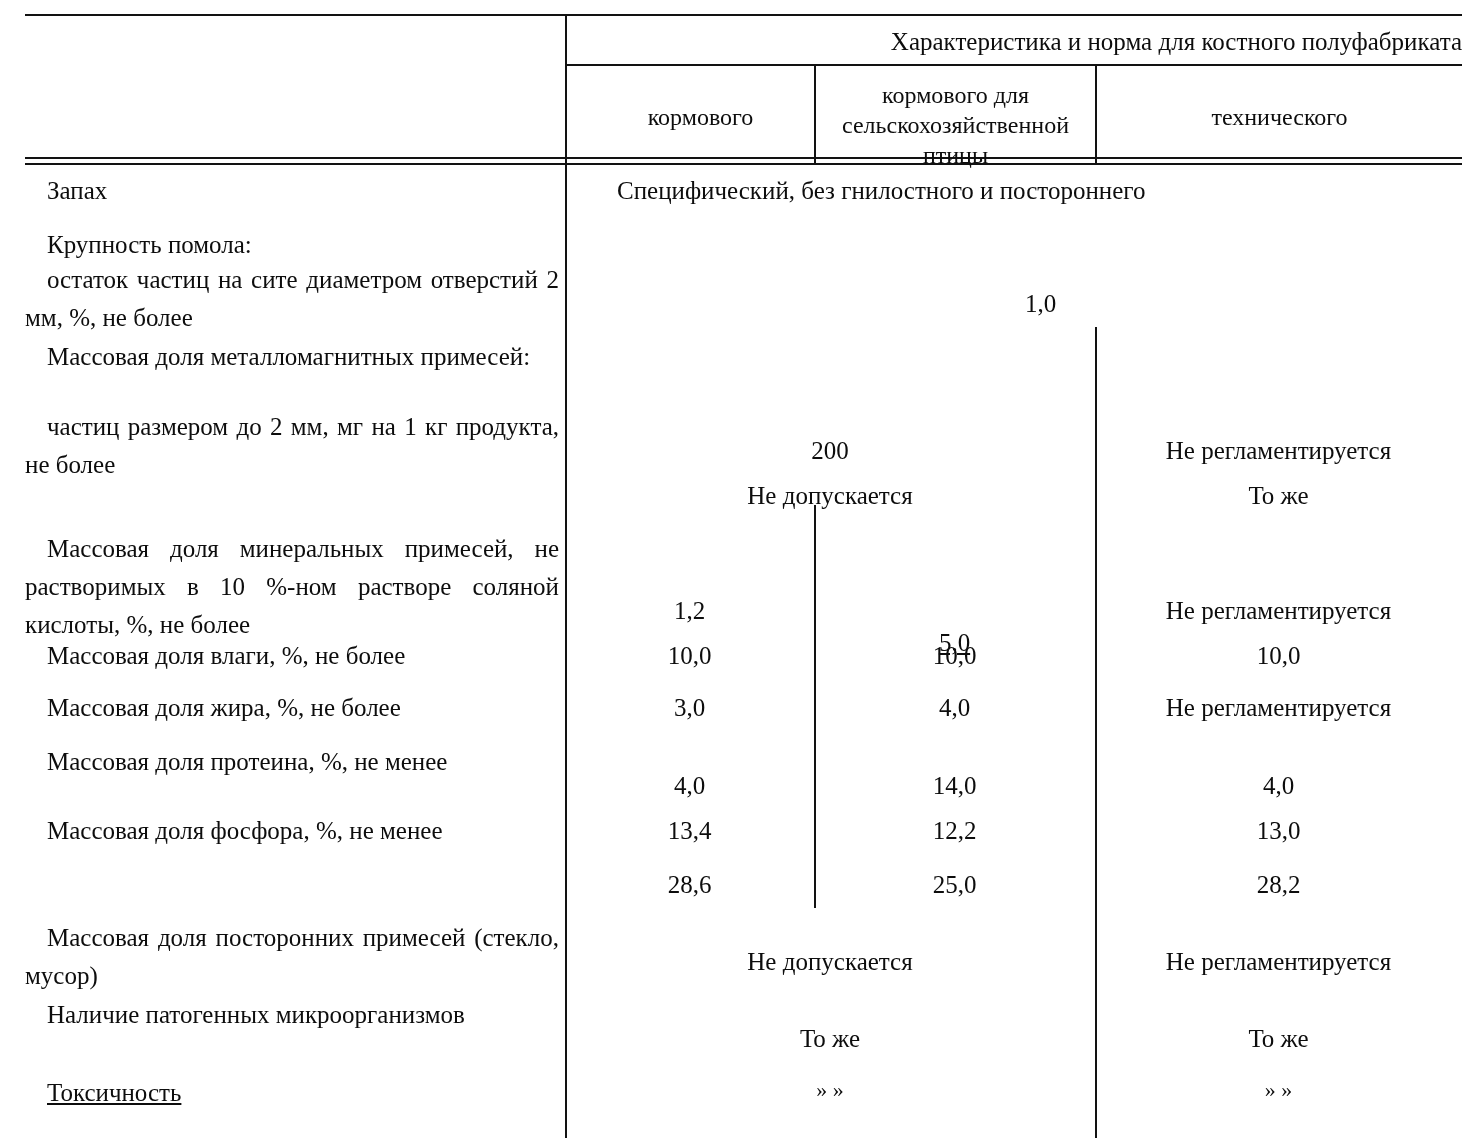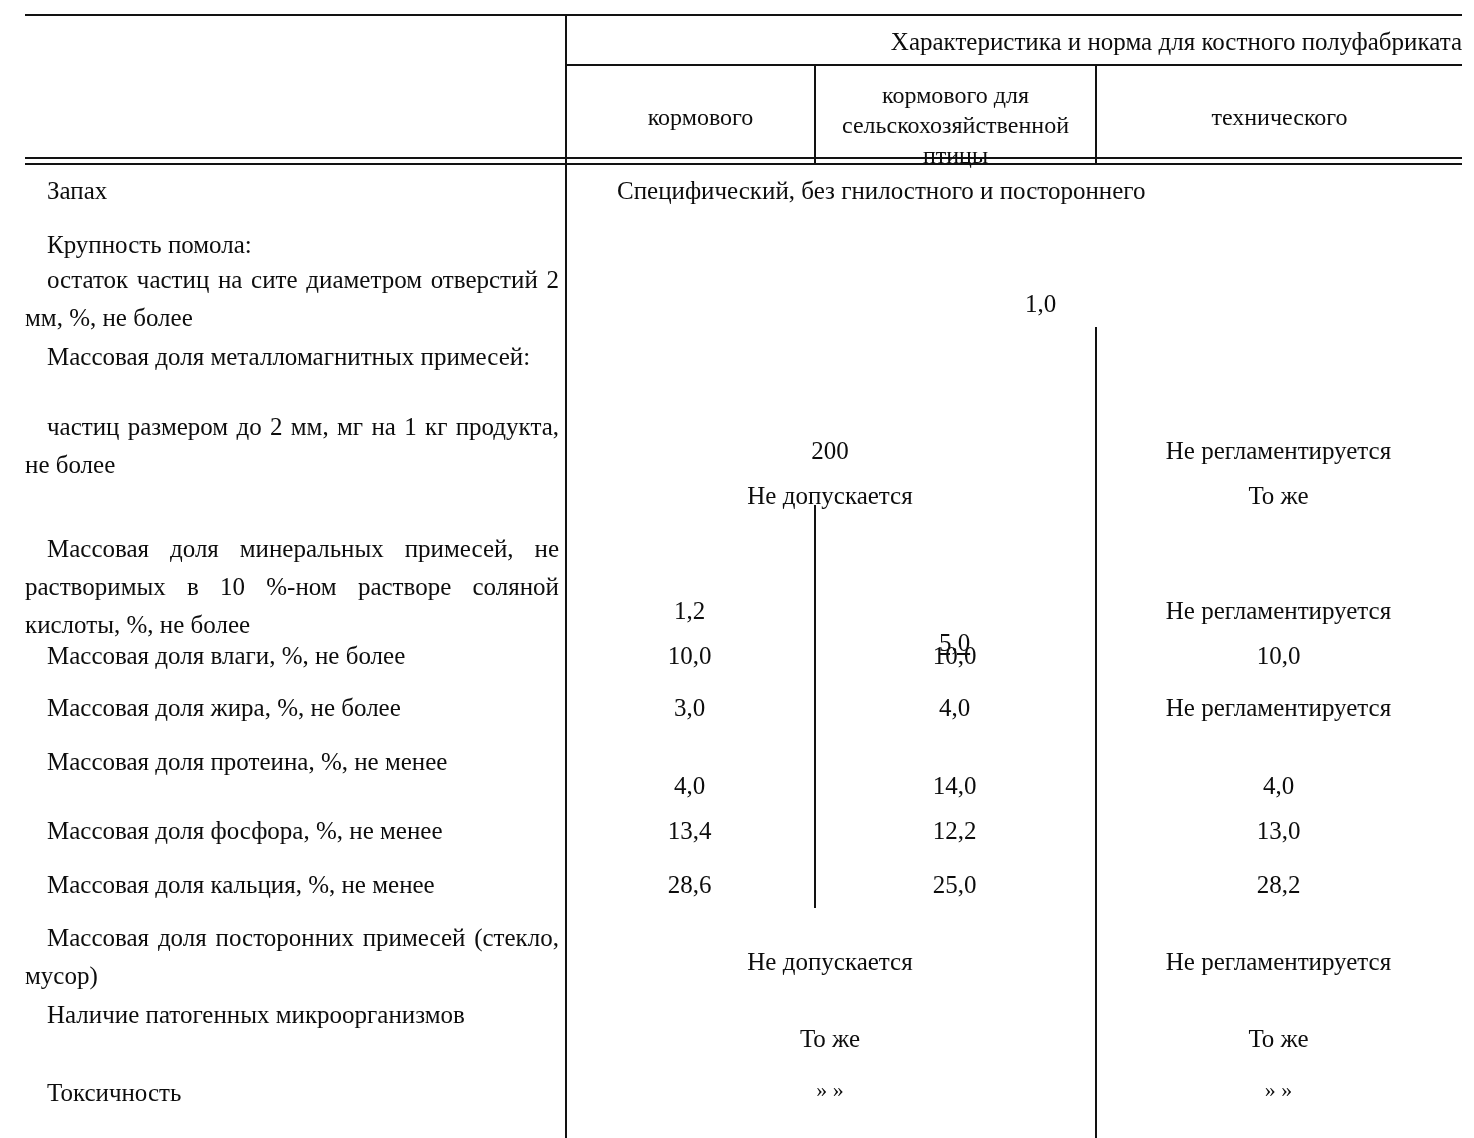--- a/index.html
+++ b/index.html
@@ -157,30 +157,29 @@
   <div class="label just" style="top:743px;">Массовая доля протеина, %, не менее</div>
   <div class="val c-1" style="top:767px;">4,0</div>
   <div class="val c-2" style="top:767px;">14,0</div>
   <div class="val c-3" style="top:767px;">4,0</div>
 
   <div class="label" style="top:812px;">Массовая доля фосфора, %, не менее</div>
   <div class="val c-1" style="top:812px;">13,4</div>
   <div class="val c-2" style="top:812px;">12,2</div>
   <div class="val c-3" style="top:812px;">13,0</div>
 
-  <div class="label" style="top:866px;">Массовая доля кальция, %, не менее</div>
   <div class="val c-1" style="top:866px;">28,6</div>
   <div class="val c-2" style="top:866px;">25,0</div>
   <div class="val c-3" style="top:866px;">28,2</div>
 
   <div class="label just" style="top:919px;">Массовая доля посторонних примесей (стекло, мусор)</div>
   <div class="val c-12" style="top:943px;">Не допускается</div>
   <div class="val c-3" style="top:943px;">Не регламентируется</div>
 
   <div class="label just" style="top:996px;">Наличие патогенных микроорганизмов</div>
   <div class="val c-12" style="top:1020px;">То же</div>
   <div class="val c-3" style="top:1020px;">То же</div>
 
-  <div class="label" style="top:1074px;">Токсичность</div>
+  <div class="label" style="top:1074px;text-decoration:underline;">Токсичность</div>
   <div class="val c-12" style="top:1071px; font-size:22px;">» »</div>
   <div class="val c-3" style="top:1071px; font-size:22px;">» »</div>
 
 </div>
 
 </body></html>

